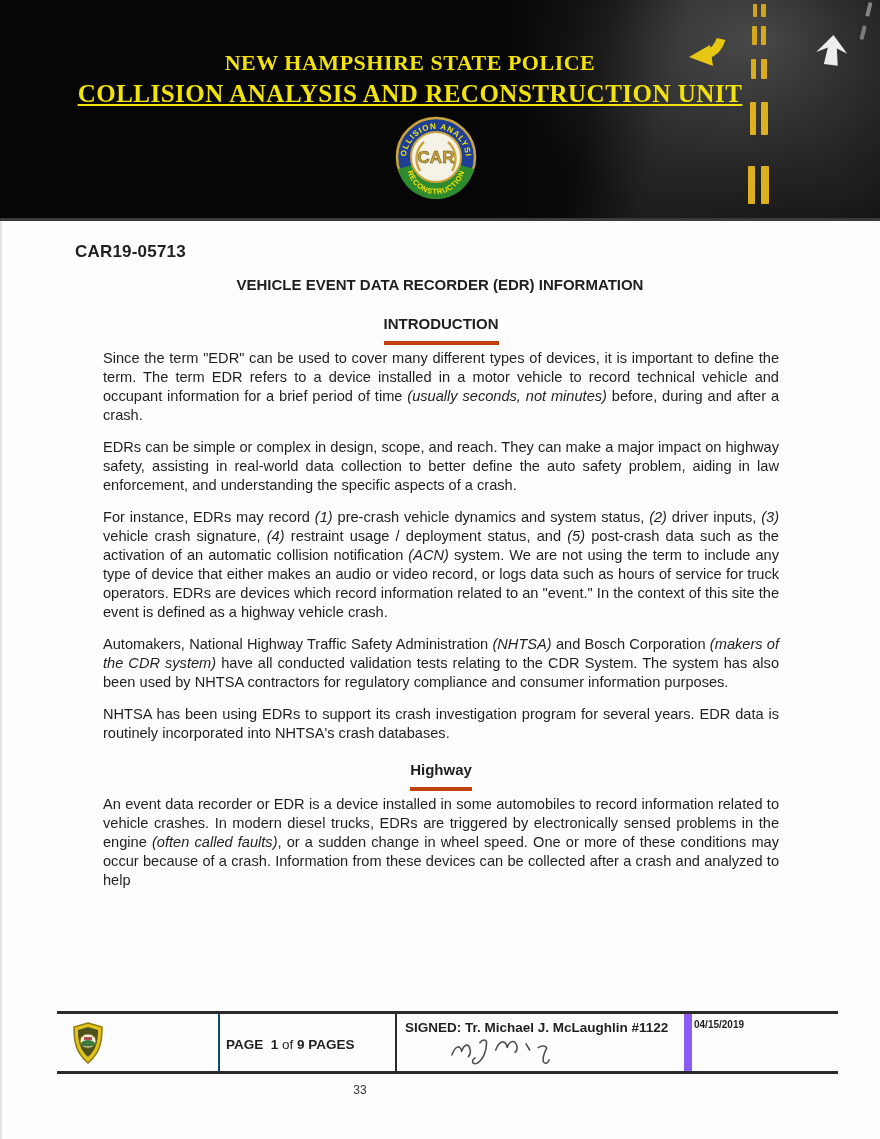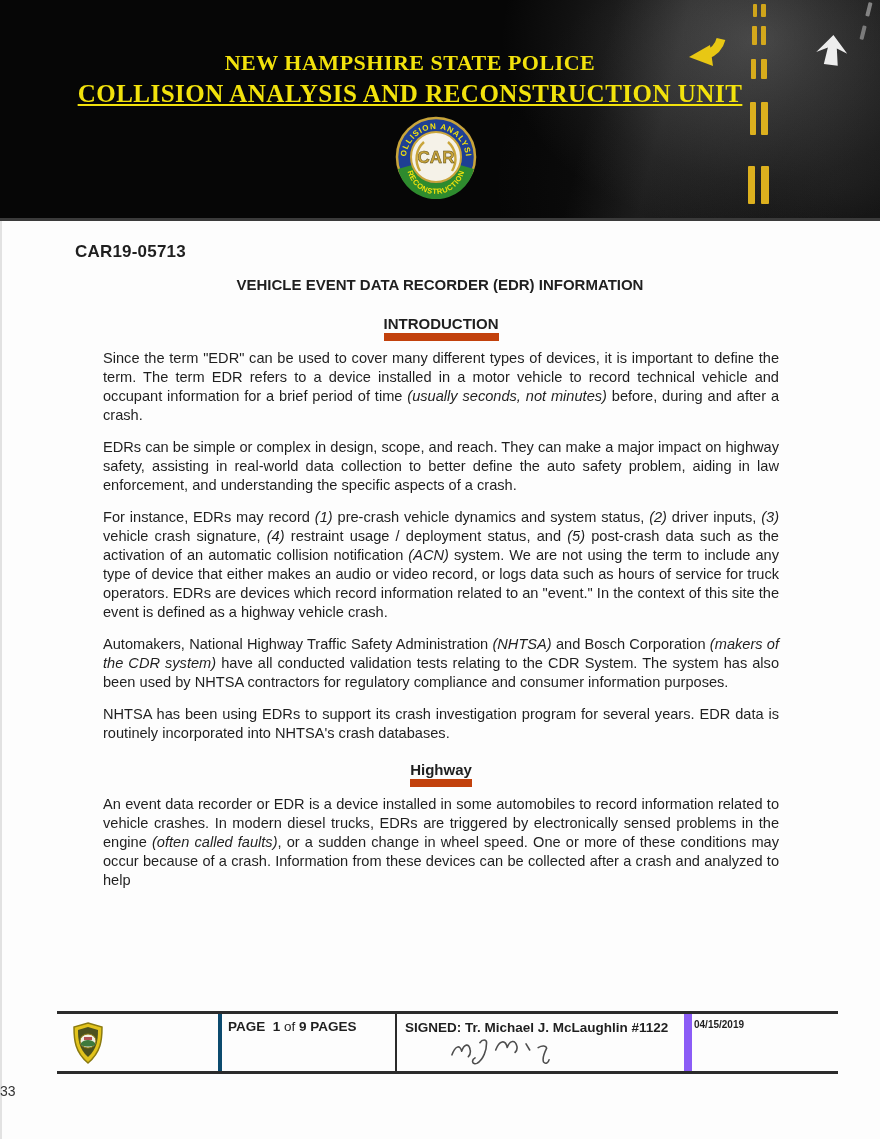--- a/index.html
+++ b/index.html
@@ -22,36 +22,36 @@
   .dp{position:absolute;display:flex;}
   .dp i{display:block;border-radius:1px;}
   
   .logo{position:absolute;top:115px;left:394px;}
   
   .case-no{position:absolute;top:242px;left:75px;font-size:17px;font-weight:bold;letter-spacing:.2px;}
   .doc-title{position:absolute;top:276px;left:0;width:880px;text-align:center;
       font-size:15px;font-weight:bold;}
   .doc{position:absolute;top:312px;left:103px;width:676px;}
   .section-heading{text-align:center;font-weight:bold;font-size:15px;margin:3px 0 17px;}
-  .section-heading .u{border-bottom:8px solid #c2410c;padding-bottom:1px;}
+  .section-heading .u{border-bottom:4px solid #c2410c;padding-bottom:9px;}
   .section-heading.later{margin-top:18px;}
   .para{font-size:14.6px;line-height:19px;text-align:justify;margin:0 0 13px;}
   .para .it{font-style:italic;}
   
   .ftable{position:absolute;top:1011px;left:57px;width:781px;height:57px;display:flex;
       border-top:3px solid #2b2b2b;border-bottom:3px solid #2b2b2b;}
   .fcell{box-sizing:border-box;height:100%;}
   .fc1{width:161px;display:flex;align-items:center;padding-left:14px;}
-  .fc2{width:177px;border-left:4px solid #0c4a6e;padding:5px 6px;font-size:13.5px;white-space:pre;}
+  .fc2{width:177px;border-left:2px solid #0c4a6e;padding:23px 6px;font-size:13.5px;white-space:pre;}
   .fc2 b{font-weight:bold;}
   .fc3{width:289px;border-left:2px solid #2b2b2b;padding:6px 8px 12px;}
   .fc3 .slabel{font-size:13.5px;font-weight:bold;}
   .fc4{width:154px;border-left:8px solid #8b5cf6;padding:5px 2px;font-size:10px;font-weight:bold;}
   .sig{margin:-2px 0 0 6px;}
-  .pageno{position:absolute;top:1083px;left:0;width:720px;font-size:14px;color:#333;}
+  .pageno{position:absolute;top:1083px;left:0;width:720px;text-align:center;font-size:12px;color:#333;}
 </style>
 </head>
 <body>
 
 <div class="page">
 
   <div class="hdr">
     <div class="hdr-glow"></div>
 
     <div class="dp" style="left:753px;top:4px;gap:4px;">

